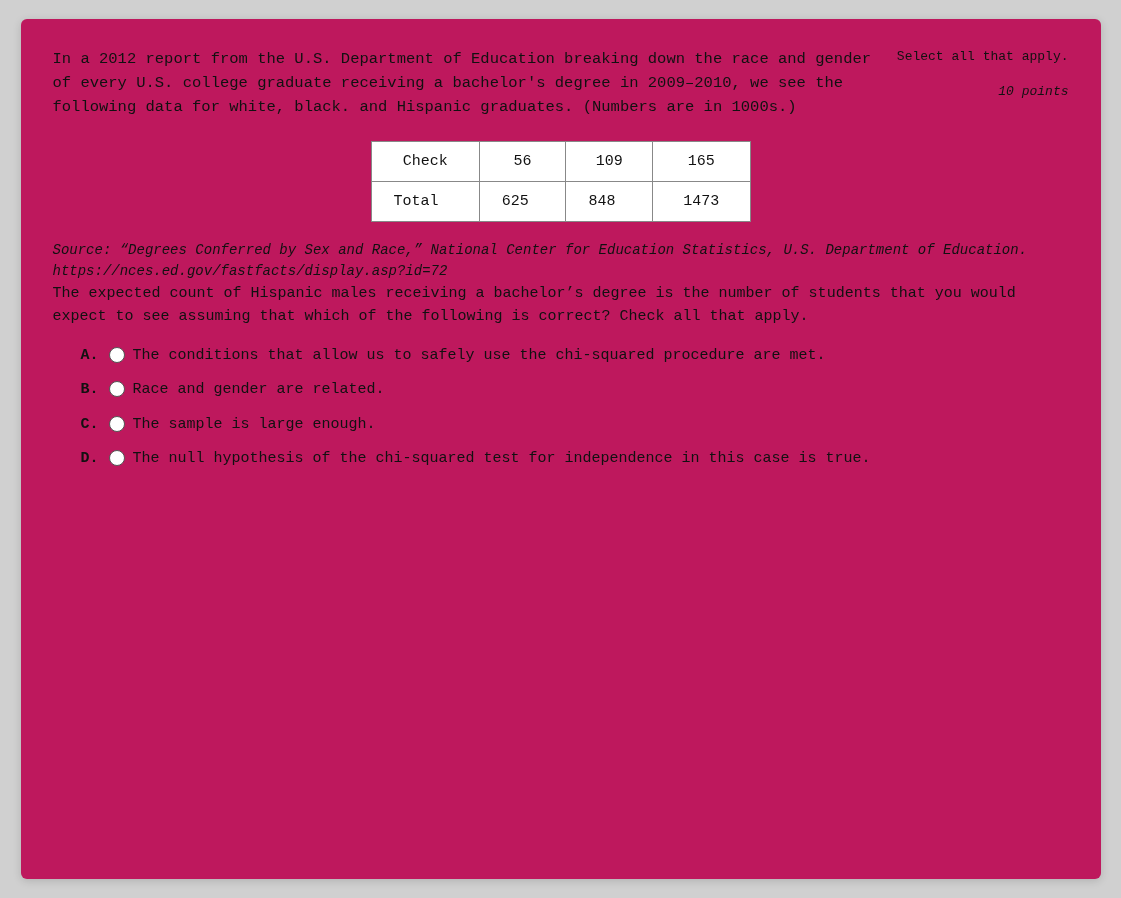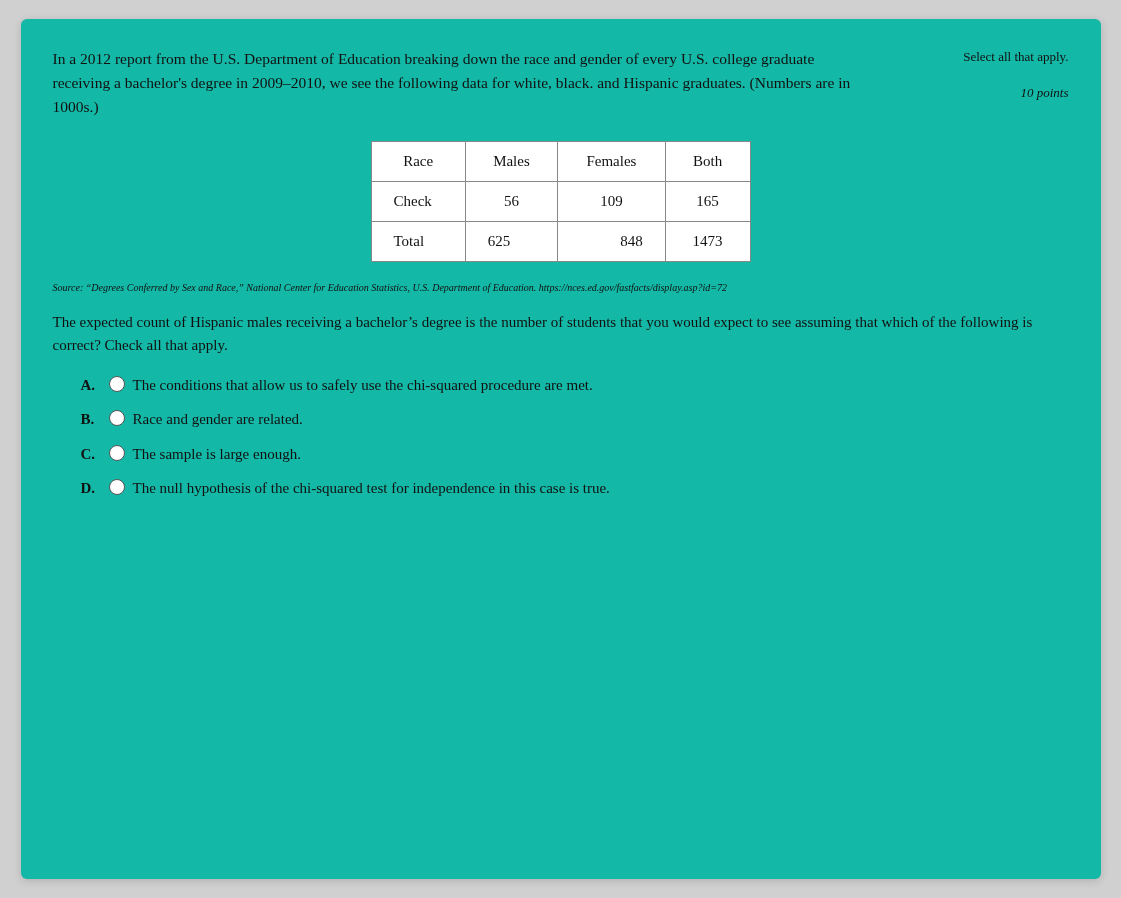--- a/index.html
+++ b/index.html
@@ -12,27 +12,28 @@
       width: 1121px;
       height: 898px;
       background-color: #d0d0d0;
       font-family: Georgia, 'Times New Roman', serif;
       display: flex;
       align-items: center;
       justify-content: center;
     }
 
     .card {
-      background-color: #14b8a6;
+      background-color: #be185d;
       width: 1080px;
       min-height: 860px;
       border-radius: 6px;
       padding: 28px 32px 32px 32px;
       position: relative;
       box-shadow: 0 2px 8px rgba(0,0,0,0.15);
+      font-family: Liberation Mono, monospace;
     }
 
     .header-row {
       display: flex;
       justify-content: space-between;
       align-items: flex-start;
     }
 
     .intro-text {
       font-size: 15.5px;
@@ -89,24 +90,23 @@
       font-style: normal;
       padding: 10px 22px;
     }
 
     .gender-cell {
       text-align: center !important;
       border-bottom: 1px solid #888;
     }
 
     .source-text {
-      font-size: 10px;
+      font-size: 14px;
       line-height: 1.5;
       color: #111;
-      margin-bottom: 16px;
       font-style: italic;
     }
 
     .question-text {
       font-size: 15px;
       line-height: 1.55;
       color: #111;
       margin-bottom: 16px;
     }
 
@@ -155,35 +155,29 @@
     <div class="meta-info">
       <span class="select-all">Select all that apply.</span>
       <span class="points">10 points</span>
     </div>
   </div>
 
   <div class="table-container">
     <table>
       <tbody>
       <tr>
-        <td>Race</td>
-        <td style="text-align:center;">Males</td>
-        <td style="text-align:center;">Females</td>
-        <td style="text-align:center;">Both</td>
-      </tr>
-      <tr>
         <td>Check</td>
         <td style="text-align:center;">56</td>
         <td style="text-align:center;">109</td>
         <td style="text-align:center;">165</td>
       </tr>
       <tr>
         <td>Total</td>
         <td style="">625</td>
-        <td style="text-align:right;">848</td>
+        <td style="text-align:left;">848</td>
         <td style="text-align:center;">1473</td>
       </tr>
     </tbody>
       </table>
   </div>
 
   <p class="source-text">Source: “Degrees Conferred by Sex and Race,” National Center for Education Statistics, U.S. Department of Education. https://nces.ed.gov/fastfacts/display.asp?id=72</p>
 
   <p class="question-text">The expected count of Hispanic males receiving a bachelor’s degree is the number of students that you would expect to see assuming that which of the following is correct? Check all that apply.</p>
 

